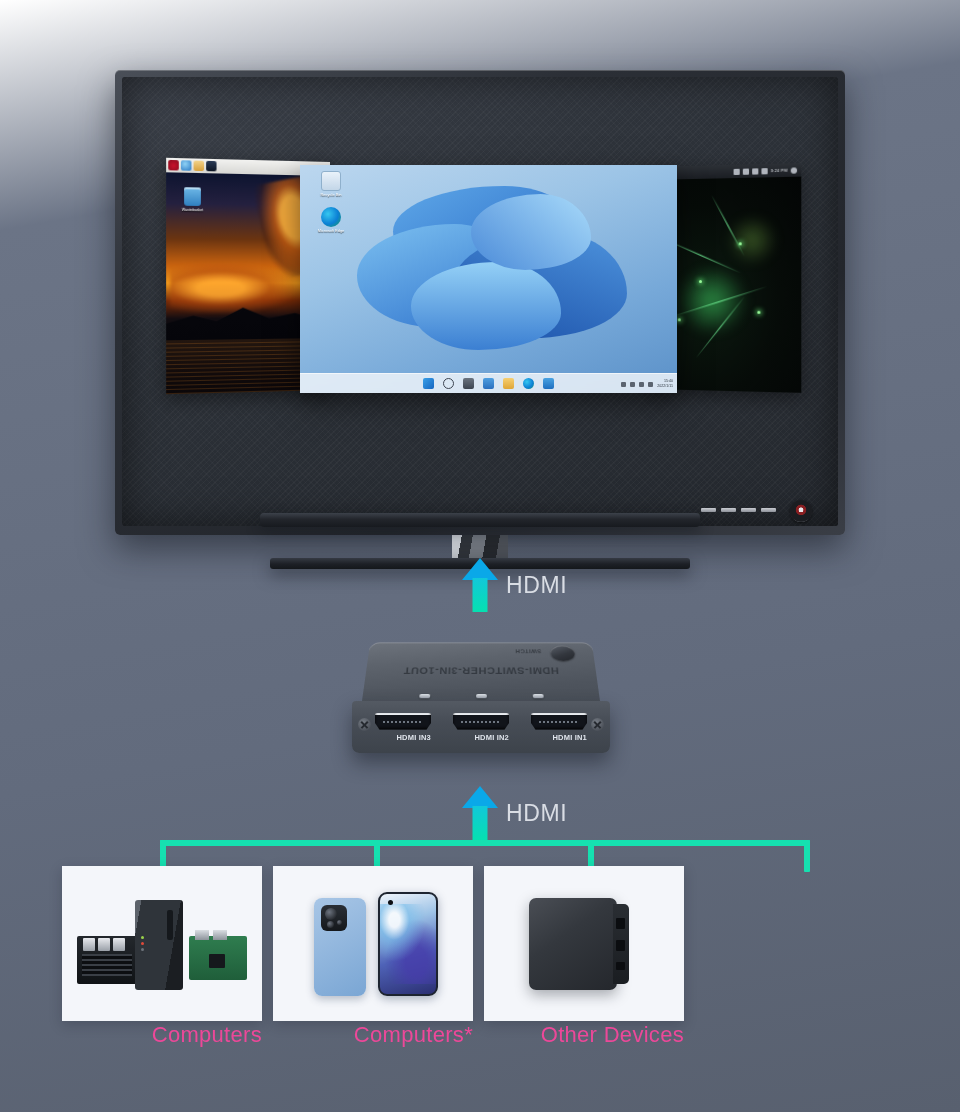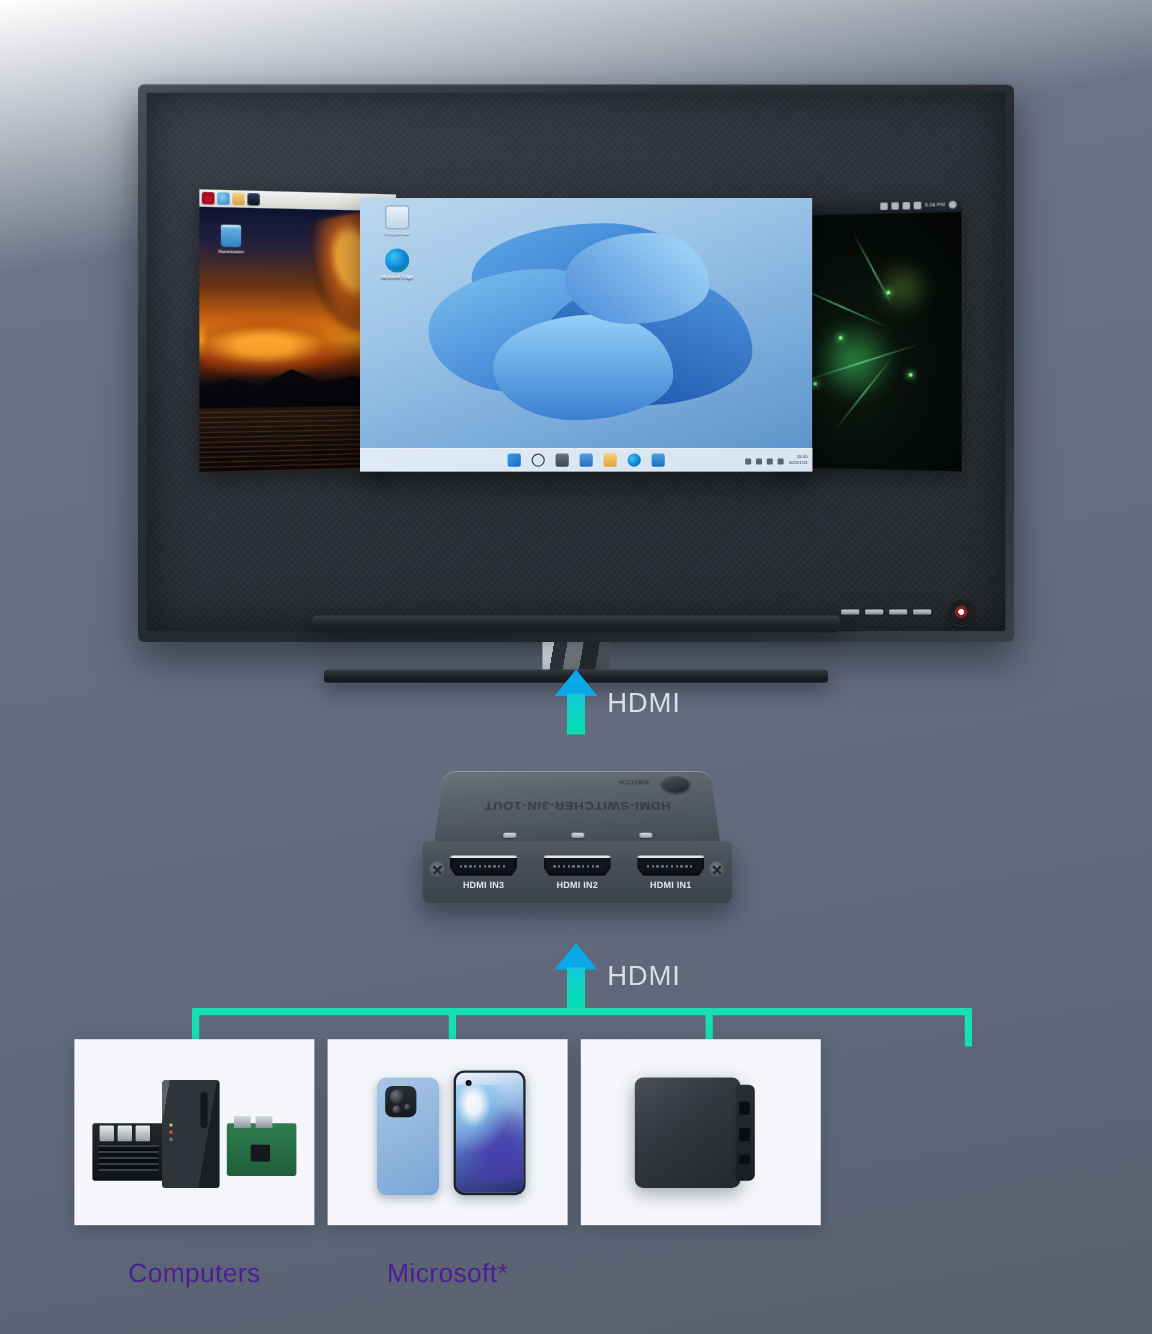--- a/index.html
+++ b/index.html
@@ -157,21 +157,21 @@
     position: absolute; left: 0; top: 74px; width: 258px; height: 52px;
     background: linear-gradient(#545a63 0%, #474d56 40%, #3d434b 100%);
     border-radius: 4px 4px 7px 7px; box-shadow: 0 10px 20px rgba(18,22,30,.45);
     display: flex; align-items: center; justify-content: center; gap: 22px;
   }
   .screw { position: absolute; top: 17px; width: 13px; height: 13px; border-radius: 50%;
     background: radial-gradient(circle at 40% 35%, #787e87, #3a3f47); }
   .screw.l { left: 6px; } .screw.r { right: 6px; }
   .screw::before, .screw::after { content: ""; position: absolute; left: 2px; top: 5.5px; width: 9px; height: 1.6px; background: #262a30; }
   .screw::before { transform: rotate(45deg); } .screw::after { transform: rotate(-45deg); }
-  .port-block { width: 56px; text-align: center; }
+  .port-block { width: 56px; text-align: right; }
   .port {
     height: 17px; border-radius: 2px; position: relative;
     background: linear-gradient(#e9ecf0 0 14%, #11141a 14% 100%);
     box-shadow: inset 0 -2px 3px rgba(0,0,0,.8);
     clip-path: polygon(0 0, 100% 0, 100% 62%, 92% 100%, 8% 100%, 0 62%);
   }
   .port .pins { position: absolute; left: 8px; right: 8px; top: 8px; height: 2px;
     background: repeating-linear-gradient(90deg, #6e7681 0 2px, #11141a 2px 4px); }
   .port-label { font-size: 7.5px; font-weight: bold; color: #dfe4eb; margin-top: 3px; letter-spacing: .2px; }
 
@@ -181,21 +181,21 @@
   .bus-v { position: absolute; top: 0; width: 6px; height: 32px; background: #16e0b0; border-radius: 1px; }
 
   
   #cards { position: absolute; left: 62px; top: 866px; width: 836px; display: flex; gap: 11px; }
   .card-wrap { width: 200px; }
   .card {
     width: 200px; height: 155px; background: #f4f6fa;
     display: flex; align-items: center; justify-content: center;
     box-shadow: 0 4px 12px rgba(20,25,35,.22);
   }
-  .card-label { margin-top: 27px; text-align: center; font-size: 22px; color: #4c1d95; letter-spacing: .3px; }
+  .card-label { margin-top: 1px; text-align: right; font-size: 22px; color: #ec4899; letter-spacing: .3px; }
 
   
   .art-computers { position: relative; width: 170px; height: 92px; }
   .pc-sbc { position: absolute; left: 0; bottom: 6px; width: 60px; height: 48px;
     background: linear-gradient(#23272c, #101316); border-radius: 2px; }
   .pc-sbc .heat { position: absolute; left: 5px; top: 18px; width: 50px; height: 22px;
     background: repeating-linear-gradient(0deg, #3a3f46 0 2px, #0c0e11 2px 5px); }
   .pc-sbc .ports { position: absolute; left: 6px; top: 2px; display: flex; gap: 3px; }
   .pc-sbc .ports i { display: block; width: 12px; height: 13px; background: linear-gradient(#e8eaee, #9aa0a8); border-radius: 1px; }
   .pc-tower { position: absolute; left: 58px; bottom: 0; width: 48px; height: 90px;
@@ -456,29 +456,30 @@
             <i style="left:6px;top:16px;width:7px;height:7px"></i>
             <i style="left:16px;top:15px;width:5px;height:5px"></i>
           </span>
         </div>
         <div class="ph-front">
           <span class="swirl"></span>
           <span class="punch"></span>
         </div>
       </div>
     </div>
-    <div class="card-label">Microsoft*</div>
+    <div class="card-label">Computers*</div>
   </div>
 
   <div class="card-wrap">
     <div class="card">
       <div class="art-box">
         <div class="ob-body"></div>
         <div class="ob-side">
           <i style="top:14px"></i>
             <i style="top:36px"></i>
             <i style="top:58px;height:8px"></i>
         </div>
       </div>
     </div>
+    <div class="card-label">Other Devices</div>
   </div>
 
 </div>
 
 </body></html>

